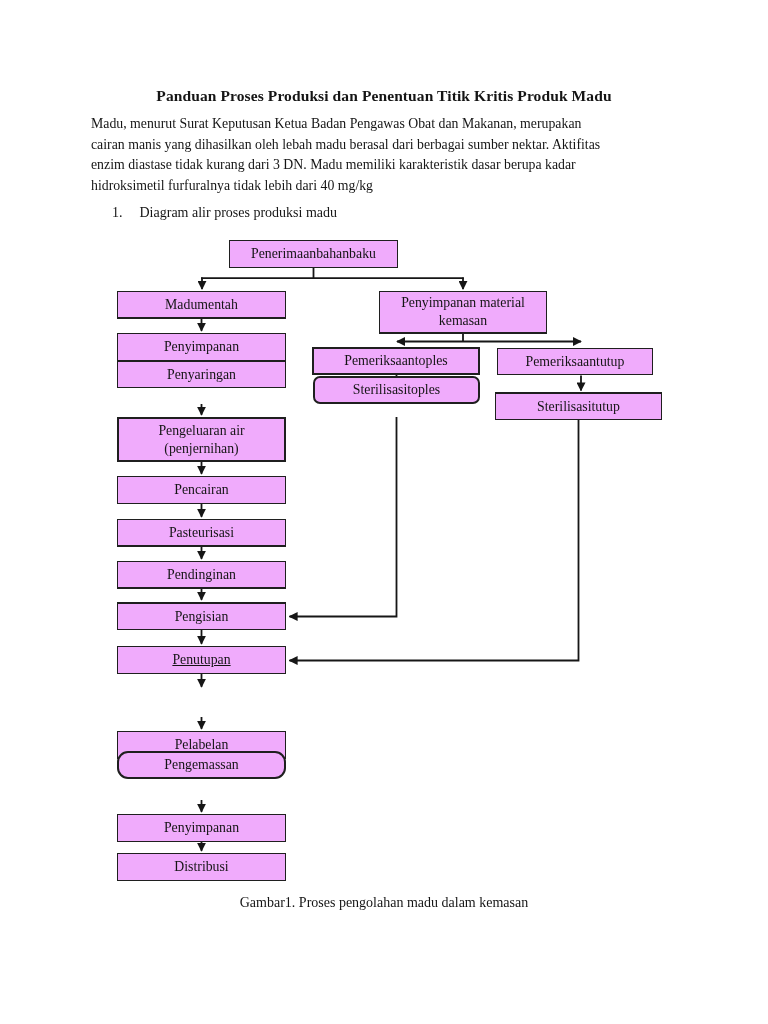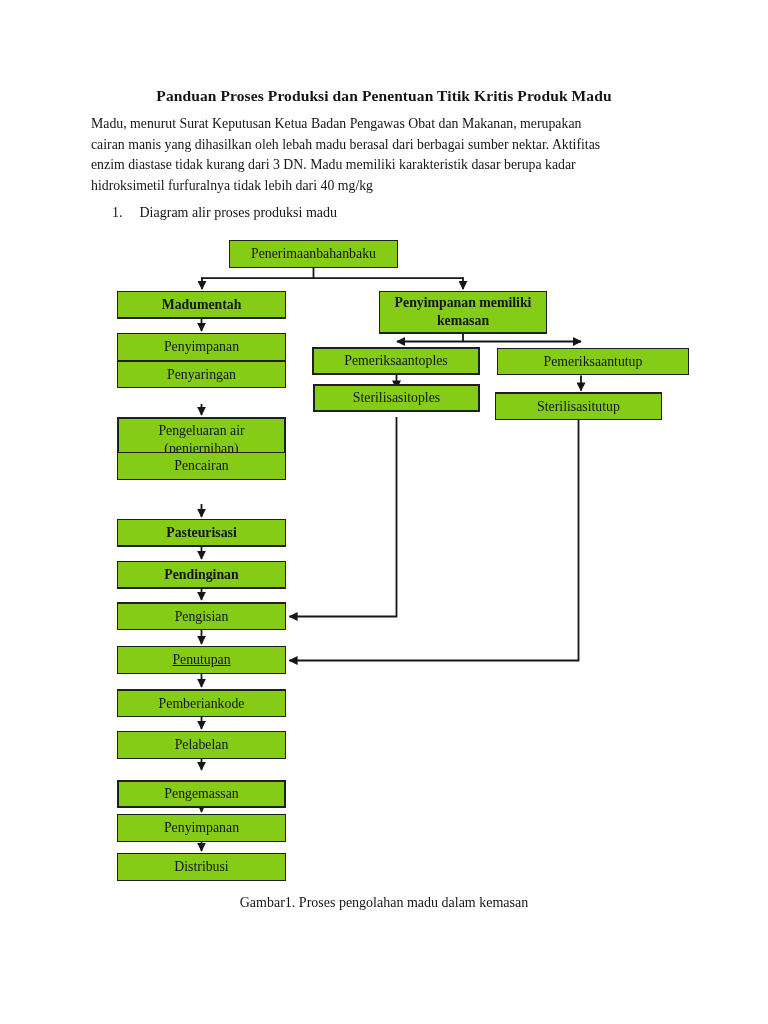--- a/index.html
+++ b/index.html
@@ -14,47 +14,47 @@
   .intro{position:absolute;top:116px;left:91px;width:600px;}
   .intro .line{height:20.6px;font-size:13.8px;white-space:nowrap;}
   .list-line{
     position:absolute;top:205px;left:112px;font-size:14px;white-space:nowrap;
   }
   .list-line .num{display:inline-block;}
   .list-line .txt{display:inline-block;margin-left:17px;}
   .flowchart{position:absolute;left:0;top:0;width:768px;height:1024px;}
   .fc-svg{position:absolute;left:0;top:0;}
   .fc-box{
-    position:absolute;box-sizing:border-box;background:#84cc16;
+    position:absolute;box-sizing:border-box;background:#f0abfc;
     border:1.5px solid #1f1f1f;
     display:flex;align-items:center;justify-content:center;text-align:center;
     font-size:13.8px;line-height:1.3;padding:0 4px;
   }
   .col-l{left:117px;width:169px;height:28px;}
   .bw2{border-width:2.4px;}
   .btt{border-top-width:2.8px;}
-  .btb{border-bottom-width:2.8px;font-weight:bold;}
+  .btb{border-bottom-width:2.8px;}
   #n1{left:229px;top:240px;width:169px;height:28px;}
   #n2{top:291px;}
   #n3{left:379px;top:291px;width:168px;height:43px;}
   #n4{top:333px;}
   #n5{left:312px;top:347px;width:168px;height:28px;}
-  #n6{left:497px;top:348px;width:192px;height:27px;}
+  #n6{left:497px;top:348px;width:156px;height:27px;}
   #n7{top:360px;}
-  #n8{left:313px;top:384px;width:167px;height:28px;}
+  #n8{left:313px;top:376px;width:167px;height:28px;border-radius:7px;}
   #n9{left:495px;top:392px;width:167px;height:28px;}
   #n10{top:417px;height:45px;}
-  #n11{top:452px;}
+  #n11{top:476px;}
   #n12{top:519px;}
   #n13{top:561px;}
   #n14{top:602px;}
   #n15{top:646px;text-decoration:underline;}
   #n16{top:689px;}
   #n17{top:731px;}
-  #n18{top:780px;}
+  #n18{top:751px;border-radius:11px;}
   #n19{top:814px;}
   #n20{top:853px;}
   .caption{
     position:absolute;top:895px;left:0;width:768px;
     font-size:14px;text-align:center;
   }
 </style>
 </head>
 <body>
 
@@ -115,21 +115,21 @@
       </g>
     </svg>
 
     <div class="fc-box" id="n1">
         <span>Penerimaanbahanbaku</span>
       </div>
     <div class="fc-box col-l btb" id="n2">
         <span>Madumentah</span>
       </div>
     <div class="fc-box btb" id="n3">
-        <span>Penyimpanan memiliki kemasan</span>
+        <span>Penyimpanan material kemasan</span>
       </div>
     <div class="fc-box col-l" id="n4">
         <span>Penyimpanan</span>
       </div>
     <div class="fc-box bw2" id="n5">
         <span>Pemeriksaantoples</span>
       </div>
     <div class="fc-box" id="n6">
         <span>Pemeriksaantutup</span>
       </div>
@@ -153,23 +153,20 @@
       </div>
     <div class="fc-box col-l btb" id="n13">
         <span>Pendinginan</span>
       </div>
     <div class="fc-box col-l btt" id="n14">
         <span>Pengisian</span>
       </div>
     <div class="fc-box col-l" id="n15">
         <span>Penutupan</span>
       </div>
-    <div class="fc-box col-l btt" id="n16">
-        <span>Pemberiankode</span>
-      </div>
     <div class="fc-box col-l" id="n17">
         <span>Pelabelan</span>
       </div>
     <div class="fc-box col-l bw2" id="n18">
         <span>Pengemassan</span>
       </div>
     <div class="fc-box col-l" id="n19">
         <span>Penyimpanan</span>
       </div>
     <div class="fc-box col-l" id="n20">

